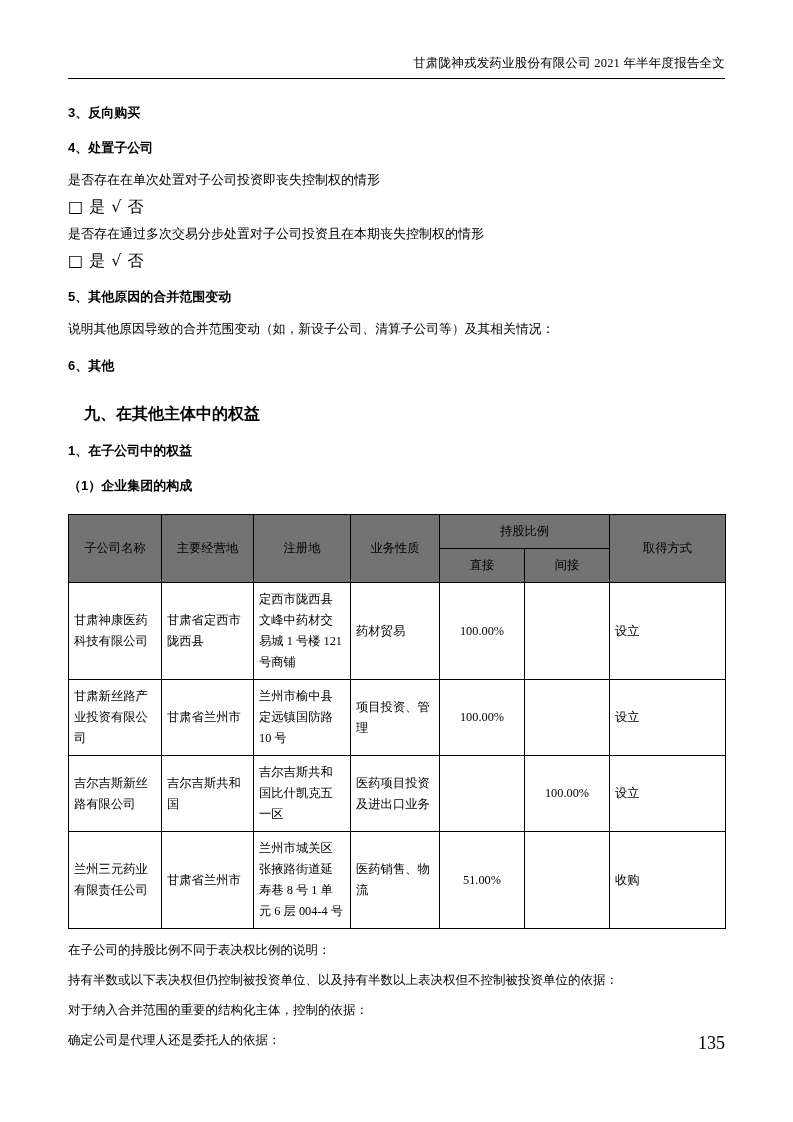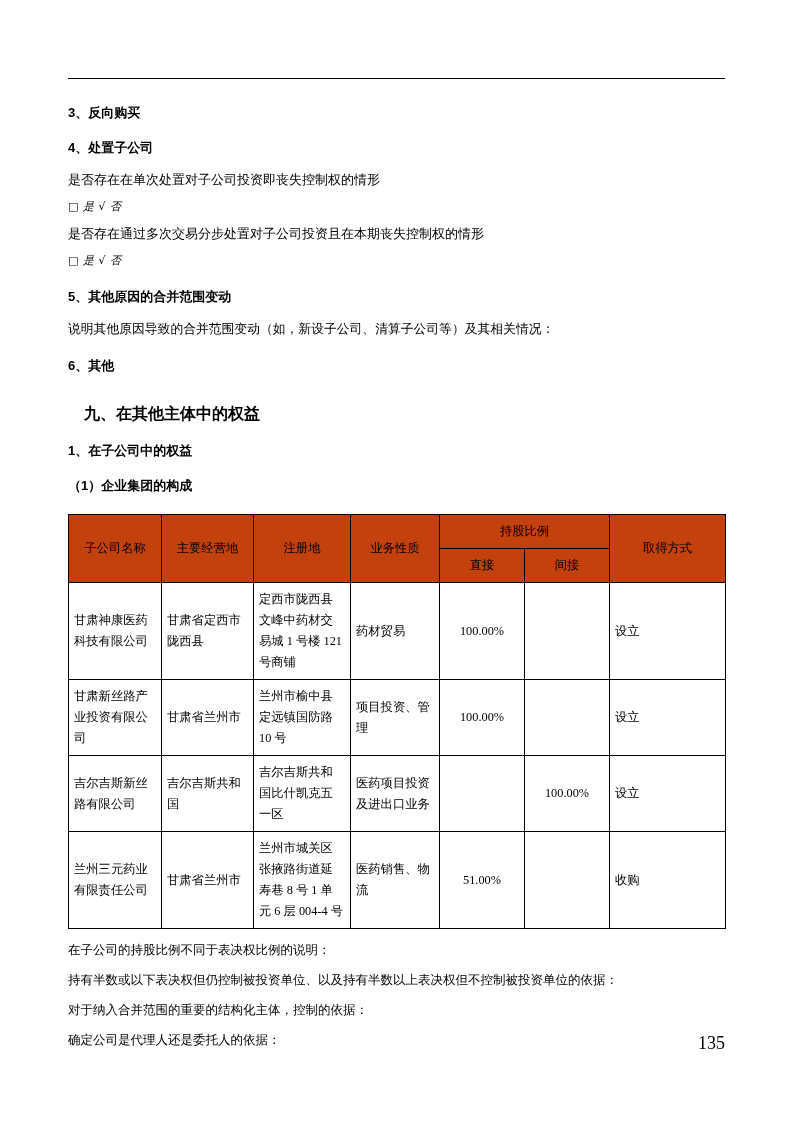--- a/index.html
+++ b/index.html
@@ -77,38 +77,37 @@
     margin: 4px 0 4px 0;
   }
   .checkline {
     font-size: 12.8px;
     line-height: 23px;
     margin: 3px 0 3px 0;
     letter-spacing: 0.5px;
   }
   .box-glyph {
     font-family: "DejaVu Sans", sans-serif;
-    font-size: 11px;
-    font-style: italic;
+    font-size: 16px;
   }
   table.subs {
     border-collapse: collapse;
     width: 657px;
     margin-top: 18px;
     font-size: 12.3px;
     table-layout: fixed;
   }
   table.subs th, table.subs td {
     border: 1px solid #000;
     padding: 6px 5px;
     vertical-align: middle;
     line-height: 21px;
   }
   table.subs th {
-    background: #c2410c;
+    background: #737373;
     font-weight: normal;
     text-align: center;
   }
   td.r { text-align: center; padding-right: 8px; }
   td.l { text-align: left; }
   .after-table p {
     font-size: 12.5px;
     line-height: 22px;
     margin: 8px 0 0 0;
   }
@@ -121,20 +120,21 @@
     right: 0;
     font-size: 18px;
   }
 </style>
 </head>
 <body>
 
 <div class="page">
   <div class="content">
 
+    <div class="header">甘肃陇神戎发药业股份有限公司 2021 年半年度报告全文</div>
     <div class="header-rule"></div>
 
     <div class="body-area">
 
       <div class="h3">3、反向购买</div>
 
       <div class="h3">4、处置子公司</div>
       <p class="tight">是否存在在单次处置对子公司投资即丧失控制权的情形</p>
       <p class="checkline box-glyph">□ 是 √ 否</p>
       <p class="tight">是否存在通过多次交易分步处置对子公司投资且在本期丧失控制权的情形</p>

